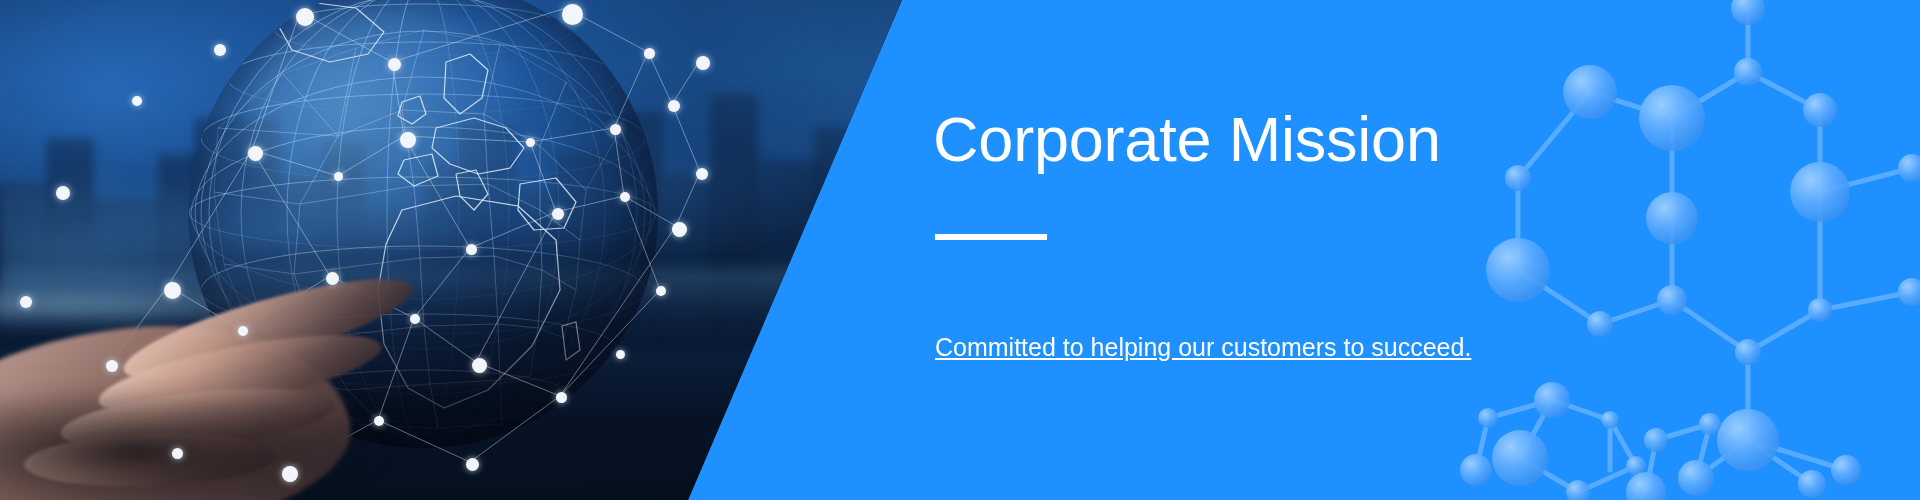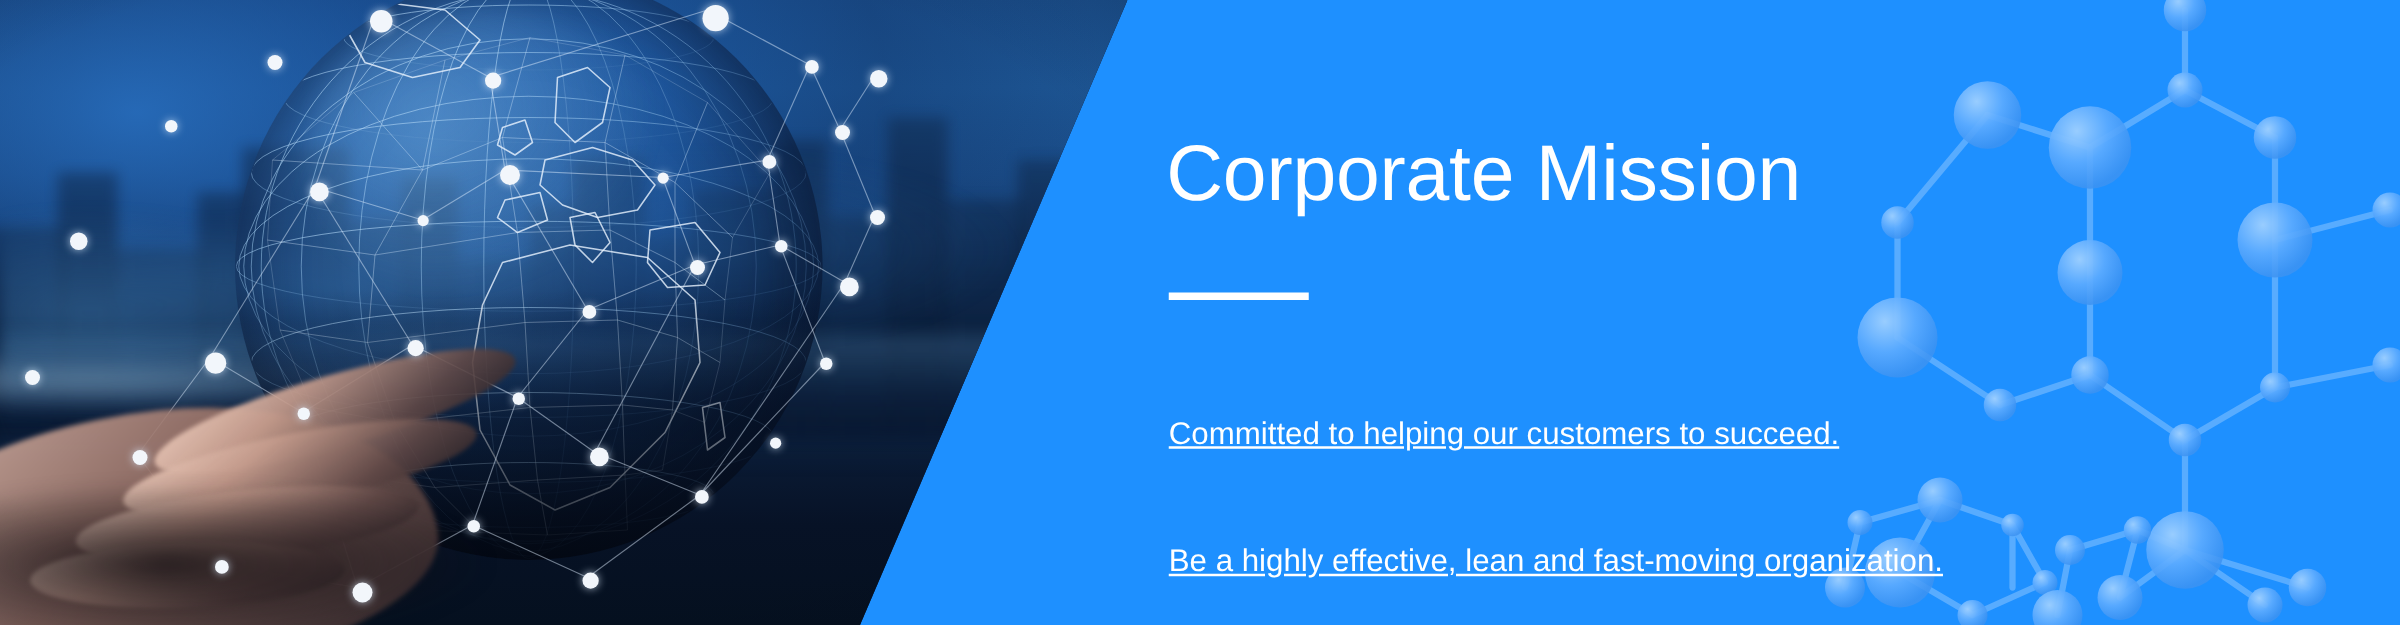--- a/index.html
+++ b/index.html
@@ -496,19 +496,18 @@
     </svg>
   </div>
 
   <div class="content">
     <h1 class="headline">Corporate Mission</h1>
 
     <div class="divider"></div>
 
     <ul class="body-copy">
       <li>Committed to helping our customers to succeed.</li>
-      <li>Be a highly effective, lean and fast-moving organization.</li>
       
       
     </ul>
   </div>
 
 </div>
 
 </body></html>

